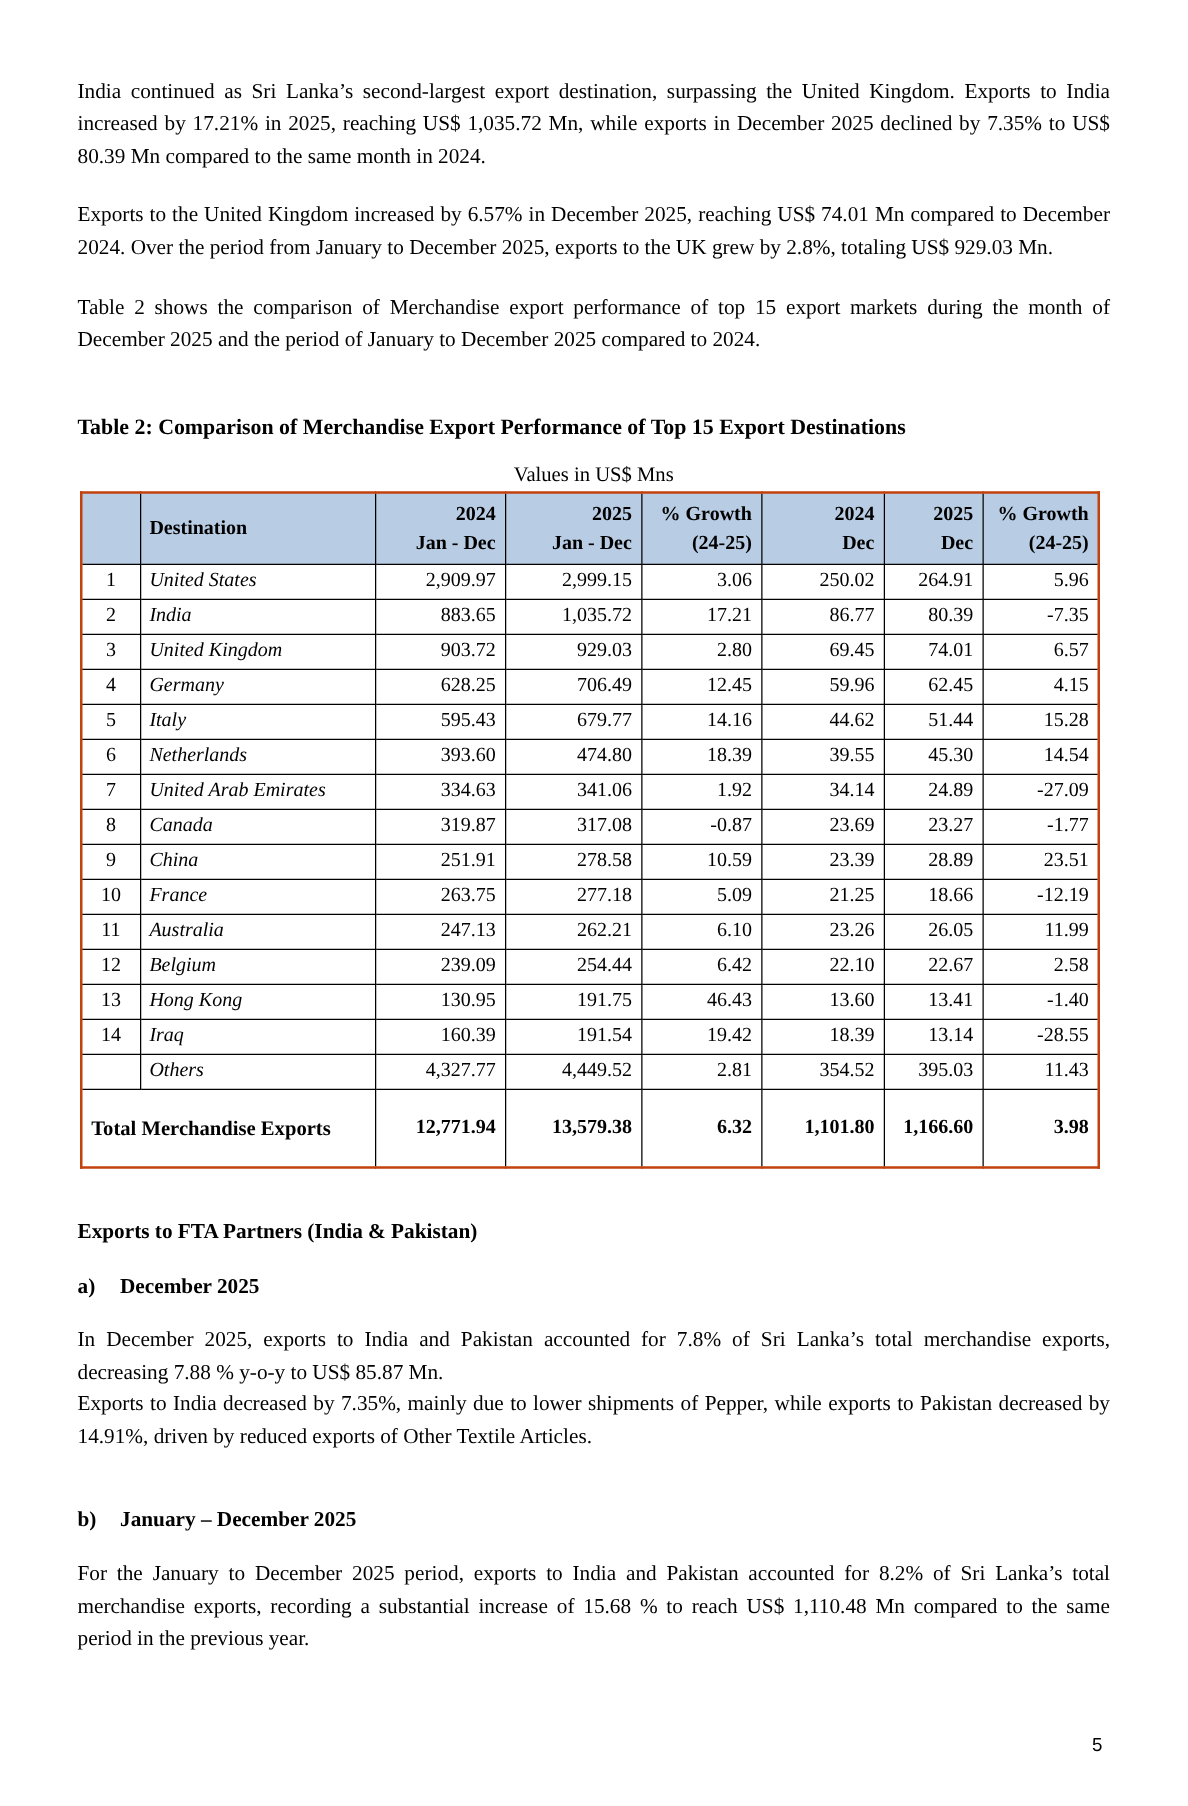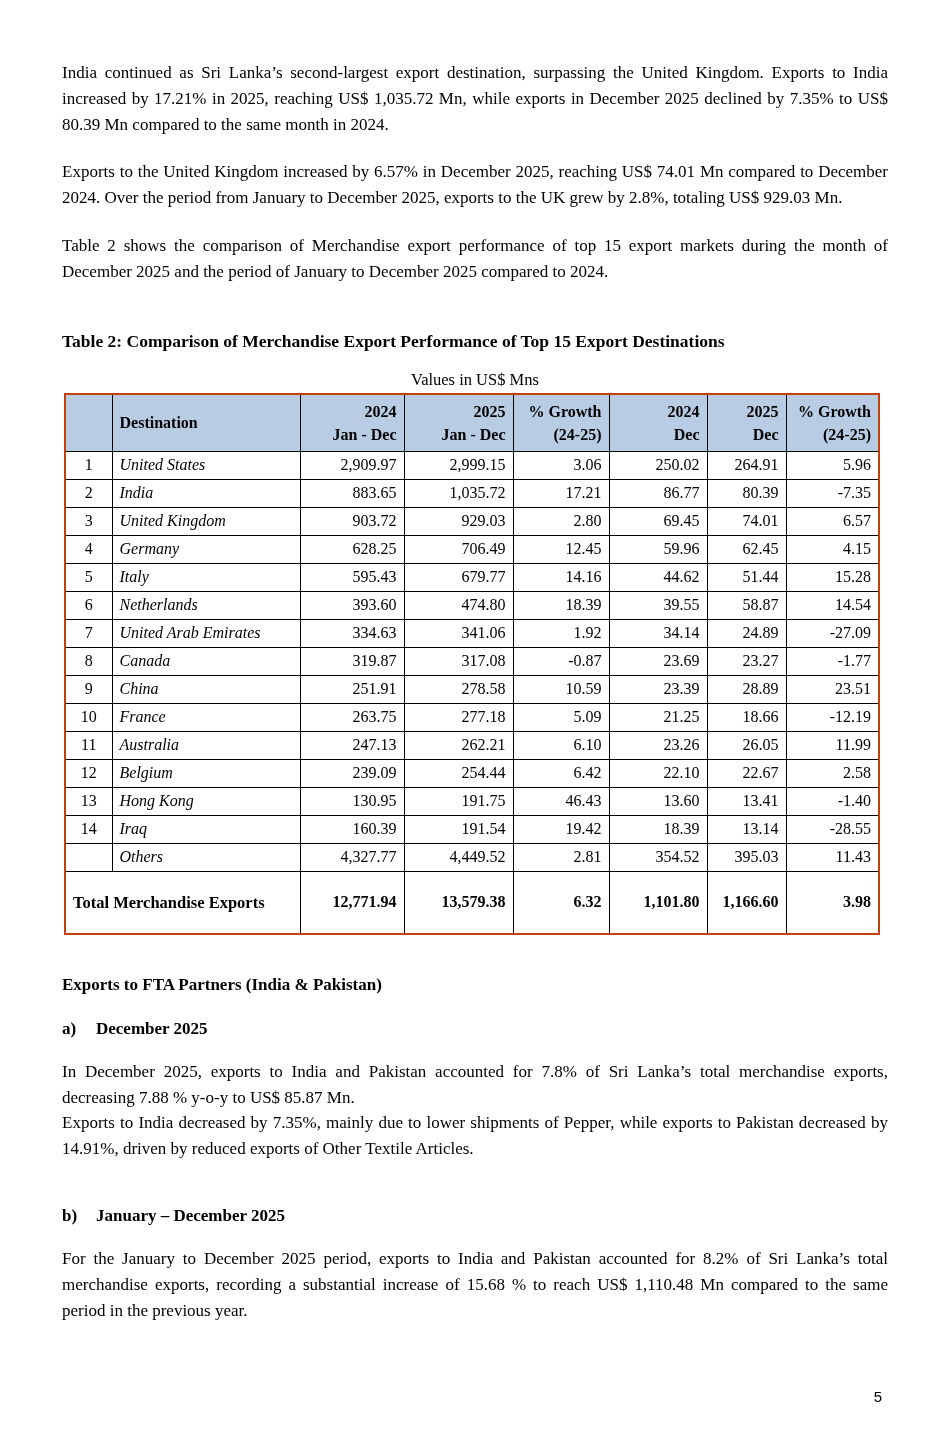--- a/index.html
+++ b/index.html
@@ -196,21 +196,21 @@
           <td class="num">51.44</td>
           <td class="num">15.28</td>
         </tr>
         <tr>
           <td class="col-no">6</td>
           <td class="col-dest">Netherlands</td>
           <td class="num">393.60</td>
           <td class="num">474.80</td>
           <td class="num">18.39</td>
           <td class="num">39.55</td>
-          <td class="num">58.87</td>
+          <td class="num">45.30</td>
           <td class="num">14.54</td>
         </tr>
         <tr>
           <td class="col-no">7</td>
           <td class="col-dest">United Arab Emirates</td>
           <td class="num">334.63</td>
           <td class="num">341.06</td>
           <td class="num">1.92</td>
           <td class="num">34.14</td>
           <td class="num">24.89</td>

